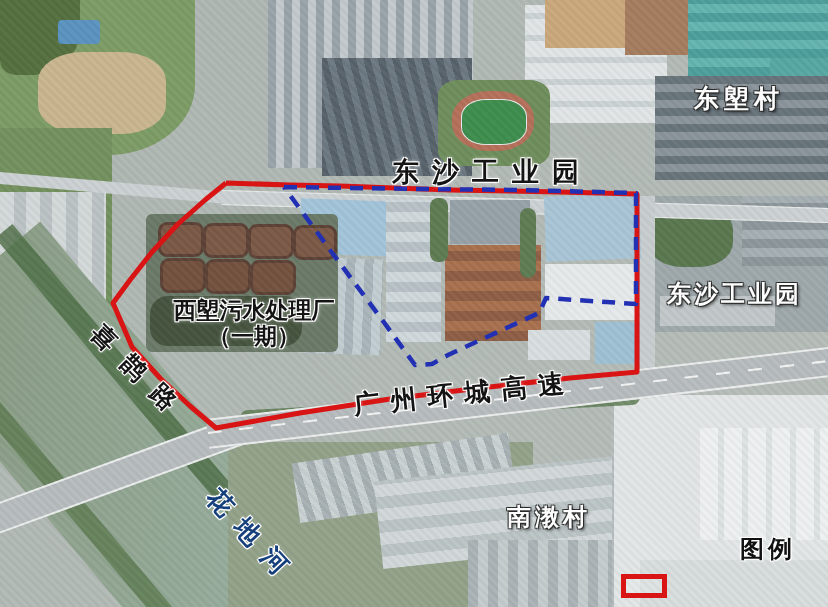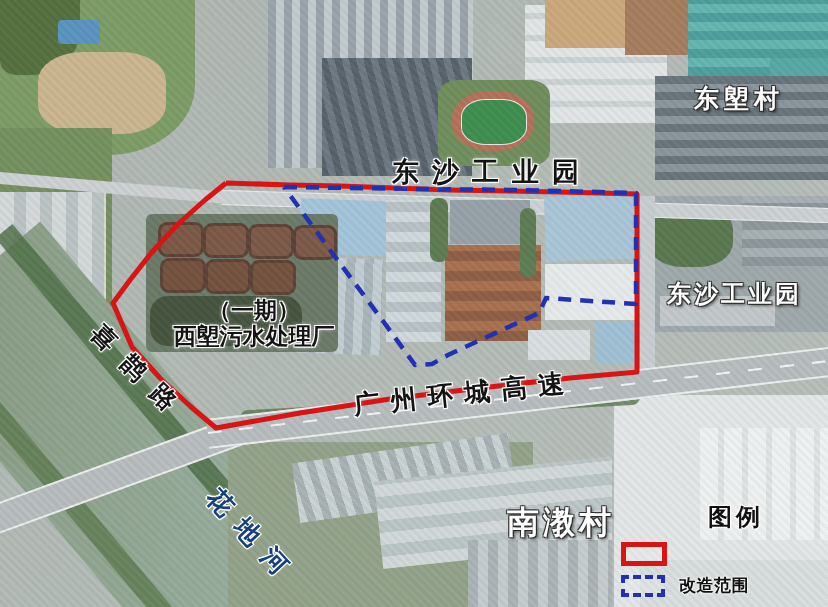--- a/index.html
+++ b/index.html
@@ -112,40 +112,36 @@
   <div class="grain"></div>
 
   <svg id="boundary-svg" width="828" height="607">
       <polyline points="226,183 290,185 340,186 450,190 560,192 637,194 637,290 637,372 570,378 480,388 390,399 300,413 216,428 190,406 160,378 132,347 113,303 130,280 152,252 178,224 205,200 226,183" fill="none" stroke="#d81414" stroke-width="5" stroke-linejoin="round"></polyline>
       <polyline points="284,187 420,189 520,190 636,193 636,304 546,298 539,313 448,355 432,364 415,365 383,321 330,250 284,187" fill="none" stroke="#2230b4" stroke-width="4.5" stroke-dasharray="13 9" stroke-linejoin="round"></polyline>
     </svg>
 
   <div class="lab halo-dark" style="left:392px;top:154px;font-size:27px;letter-spacing:13px;">东沙工业园</div>
 
   <div class="lab halo-dark" style="left:168px;top:297px;width:172px;text-align:center;font-size:23px;line-height:26px;white-space:normal;">
+    <div>西塱污水处理厂</div>
     <div>（一期）</div>
-    <div>西塱污水处理厂</div>
   </div>
 
   <div class="lab halo-light" style="left:694px;top:82px;font-size:25px;letter-spacing:5px;">东塱村</div>
 
   <div class="lab halo-light" style="left:667px;top:278px;font-size:24px;letter-spacing:3px;">东沙工业园</div>
 
   <div class="lab halo-dark" style="left:107px;top:317px;font-size:25px;letter-spacing:17px;transform:rotate(45deg);transform-origin:left top;">喜鹊路</div>
 
   <div class="lab halo-dark" style="left:352px;top:388px;font-size:26px;letter-spacing:11px;transform:rotate(-6deg);transform-origin:left top;">广州环城高速</div>
 
   <div class="lab halo-river" style="left:224px;top:481px;font-size:26px;letter-spacing:14px;transform:rotate(47deg);transform-origin:left top;">花地河</div>
 
-  <div class="lab halo-light" style="left:507px;top:501px;font-size:32px;letter-spacing:4px;">南漖村</div>
+  <div class="lab halo-light" style="left:507px;top:501px;font-size:24px;letter-spacing:4px;">南漖村</div>
 
   <div id="legend">
-    <div class="title halo-dark" style="color:#111;">图例</div>
+    <div class="title halo-dark" style="color:#111;text-align:center;">图例</div>
     <div class="leg-row">
       <div class="swatch solid" style="border-color: rgb(216, 20, 20);"></div>
-    </div>
-    <div class="leg-row">
-      <div class="swatch dashed" style="border-color: rgb(34, 48, 180);"></div>
-      <div class="txt">改造范围</div>
     </div>
   </div>
 
 </div>
 
 </body></html>

